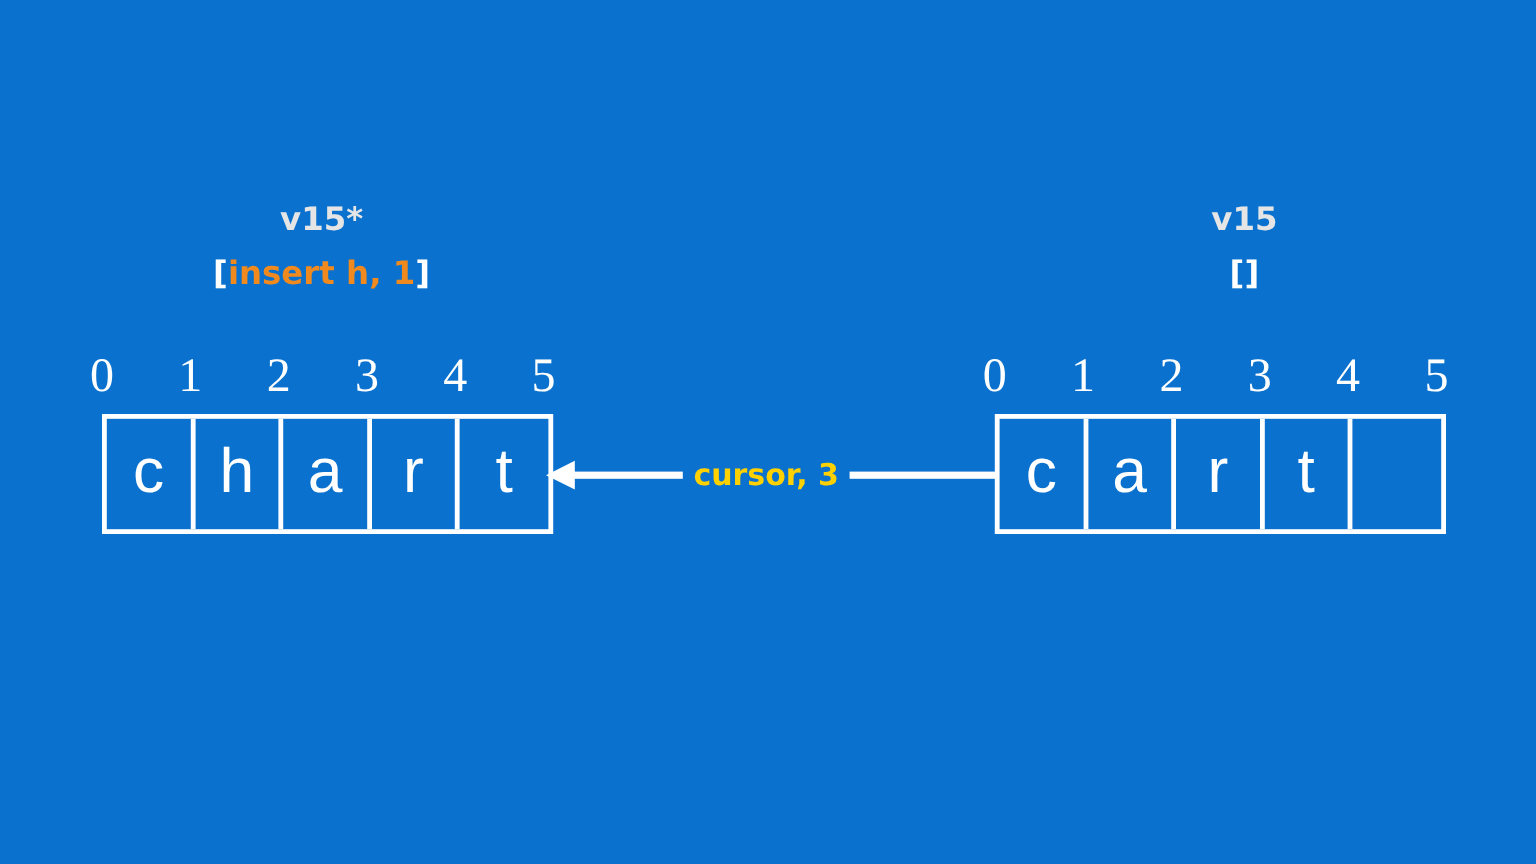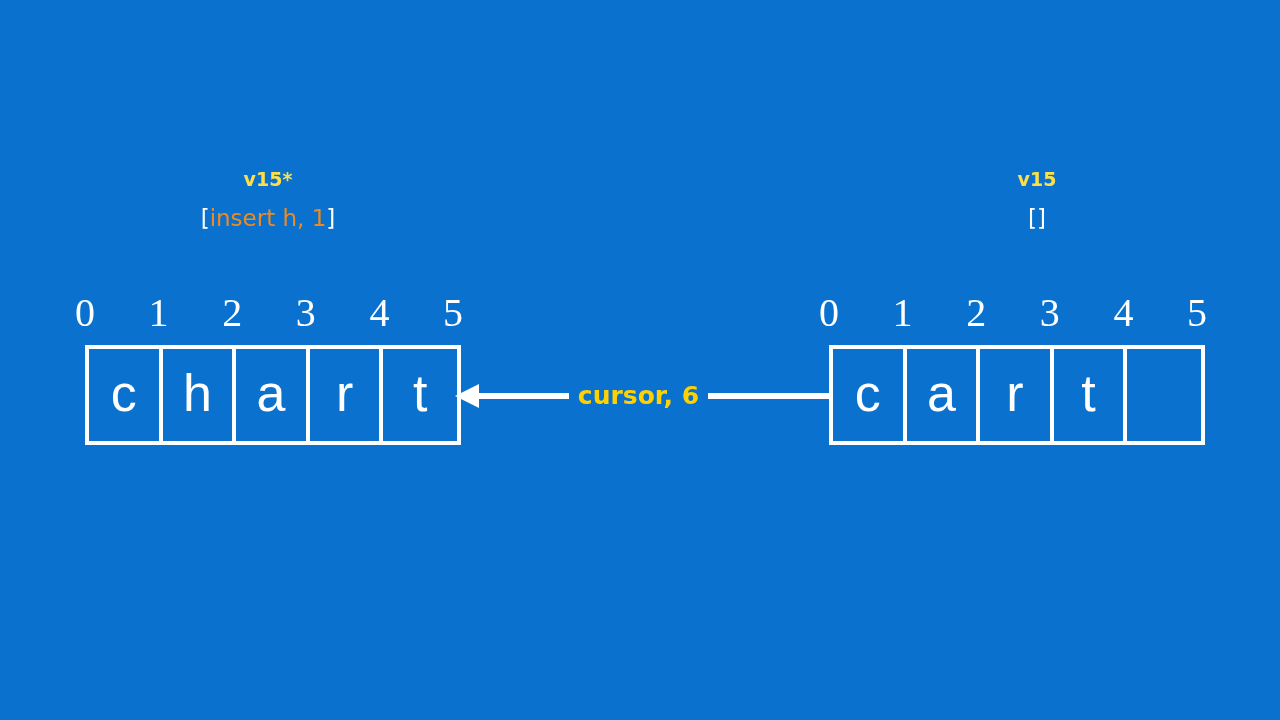--- a/index.html
+++ b/index.html
@@ -18,30 +18,30 @@
   }
 
   
   .version-group {
     position: absolute;
     text-align: center;
   }
   .version-title {
     font-family: "DejaVu Sans", sans-serif;
     font-weight: bold;
-    font-size: 19px;
-    color: #fde047;
+    font-size: 27px;
+    color: #e5e5e5;
     line-height: 1;
     white-space: nowrap;
   }
   .version-ops {
     margin-top: 18px;
     font-family: "DejaVu Sans", sans-serif;
-    font-weight: normal;
-    font-size: 23px;
+    font-weight: bold;
+    font-size: 27px;
     color: #FFFFFF;
     line-height: 1;
     white-space: nowrap;
   }
   .op-text { color: #F18A1E; }
 
   #left-version-group  { left: 148px;  top: 170px; width: 240px; }
   #right-version-group { left: 917px;  top: 170px; width: 240px; }
 
   
@@ -149,21 +149,21 @@
     <div class="cell">c</div>
     <div class="cell">h</div>
     <div class="cell">a</div>
     <div class="cell">r</div>
     <div class="cell">t</div>
   </div>
 
   <div id="cursor-connector">
     <div id="conn-arrowhead"></div>
     <div class="conn-line" id="conn-line-left"></div>
-    <div id="cursor-label">cursor, 6</div>
+    <div id="cursor-label">cursor, 3</div>
     <div class="conn-line" id="conn-line-right"></div>
   </div>
 
   <div class="version-group" id="right-version-group">
     <div class="version-title">v15</div>
     <div class="version-ops"><span>[</span><span class="op-text"></span><span>]</span></div>
   </div>
 
   <div class="index-ruler" id="right-index-ruler" style="left:829px; top:290px; width:368px;">
     <span class="index-label" style="left:0px;">0</span>

